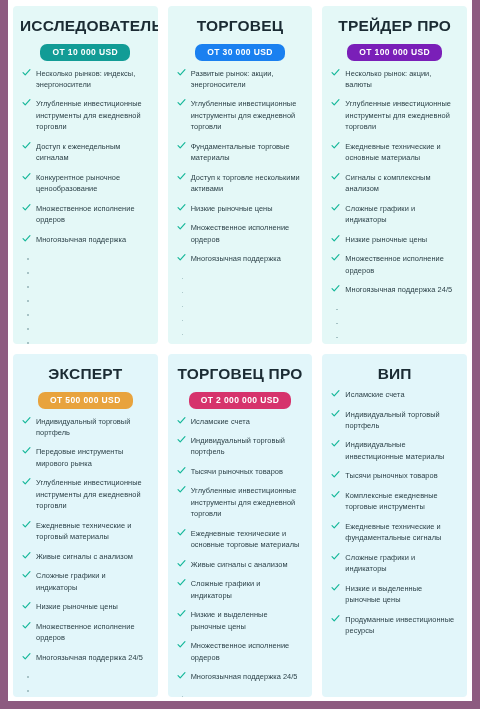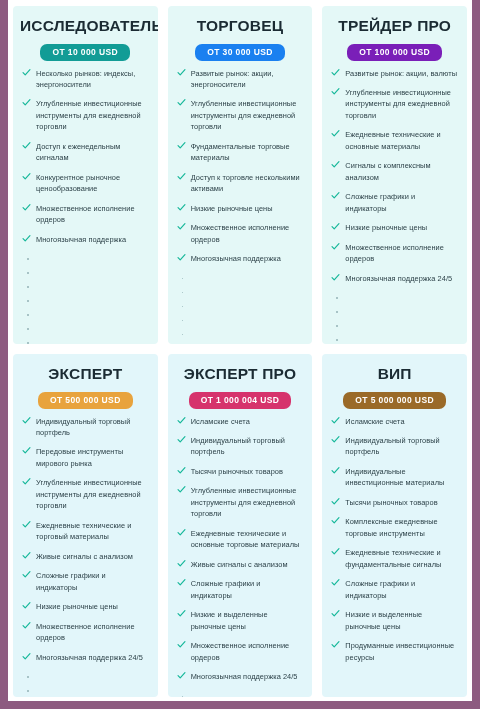--- a/index.html
+++ b/index.html
@@ -234,21 +234,21 @@
       </div>
       <div class="cell">
         <div class="card">
           <div class="card-title">ТРЕЙДЕР ПРО</div>
           <div class="badge-wrap"><span class="badge" style="background: rgb(122, 31, 184);">ОТ 100 000 USD</span></div>
           <ul class="features">
             <li><span class="tick">
                 <svg viewBox="0 0 12 12" width="9" height="9" aria-hidden="true">
                   <path d="M1.4 6.2 L4.3 9.1 L10.6 2.2" fill="none" stroke="currentColor" stroke-width="1.6" stroke-linecap="round" stroke-linejoin="round"></path>
                 </svg>
-              </span><span>Развитые рынок: акции, валюты</span></li>
+              </span><span>Несколько рынок: акции, валюты</span></li>
             <li><span class="tick">
                 <svg viewBox="0 0 12 12" width="9" height="9" aria-hidden="true">
                   <path d="M1.4 6.2 L4.3 9.1 L10.6 2.2" fill="none" stroke="currentColor" stroke-width="1.6" stroke-linecap="round" stroke-linejoin="round"></path>
                 </svg>
               </span><span>Углубленные инвестиционные инструменты для ежедневной торговли</span></li>
             <li><span class="tick">
                 <svg viewBox="0 0 12 12" width="9" height="9" aria-hidden="true">
                   <path d="M1.4 6.2 L4.3 9.1 L10.6 2.2" fill="none" stroke="currentColor" stroke-width="1.6" stroke-linecap="round" stroke-linejoin="round"></path>
                 </svg>
               </span><span>Ежедневные технические и основные материалы</span></li>
@@ -338,22 +338,22 @@
               </span><span>Многоязычная поддержка 24/5</span></li>
           </ul>
           <ul class="dots">
             <li></li>
             <li></li>
           </ul>
         </div>
       </div>
       <div class="cell">
         <div class="card row2">
-          <div class="card-title">ЭКСПЕРТ ПРО</div>
-          <div class="badge-wrap"><span class="badge" style="background: rgb(214, 51, 108);">ОТ 1 000 004 USD</span></div>
+          <div class="card-title">ТОРГОВЕЦ ПРО</div>
+          <div class="badge-wrap"><span class="badge" style="background: rgb(214, 51, 108);">ОТ 2 000 000 USD</span></div>
           <ul class="features">
             <li><span class="tick">
                 <svg viewBox="0 0 12 12" width="9" height="9" aria-hidden="true">
                   <path d="M1.4 6.2 L4.3 9.1 L10.6 2.2" fill="none" stroke="currentColor" stroke-width="1.6" stroke-linecap="round" stroke-linejoin="round"></path>
                 </svg>
               </span><span>Исламские счета</span></li>
             <li><span class="tick">
                 <svg viewBox="0 0 12 12" width="9" height="9" aria-hidden="true">
                   <path d="M1.4 6.2 L4.3 9.1 L10.6 2.2" fill="none" stroke="currentColor" stroke-width="1.6" stroke-linecap="round" stroke-linejoin="round"></path>
                 </svg>
@@ -400,21 +400,20 @@
               </span><span>Многоязычная поддержка 24/5</span></li>
           </ul>
           <ul class="dots">
             <li></li>
           </ul>
         </div>
       </div>
       <div class="cell">
         <div class="card row2">
           <div class="card-title">ВИП</div>
-          <div class="badge-wrap"><span class="badge" style="background: rgb(154, 106, 40);">ОТ 5 000 000 USD</span></div>
           <ul class="features">
             <li><span class="tick">
                 <svg viewBox="0 0 12 12" width="9" height="9" aria-hidden="true">
                   <path d="M1.4 6.2 L4.3 9.1 L10.6 2.2" fill="none" stroke="currentColor" stroke-width="1.6" stroke-linecap="round" stroke-linejoin="round"></path>
                 </svg>
               </span><span>Исламские счета</span></li>
             <li><span class="tick">
                 <svg viewBox="0 0 12 12" width="9" height="9" aria-hidden="true">
                   <path d="M1.4 6.2 L4.3 9.1 L10.6 2.2" fill="none" stroke="currentColor" stroke-width="1.6" stroke-linecap="round" stroke-linejoin="round"></path>
                 </svg>

